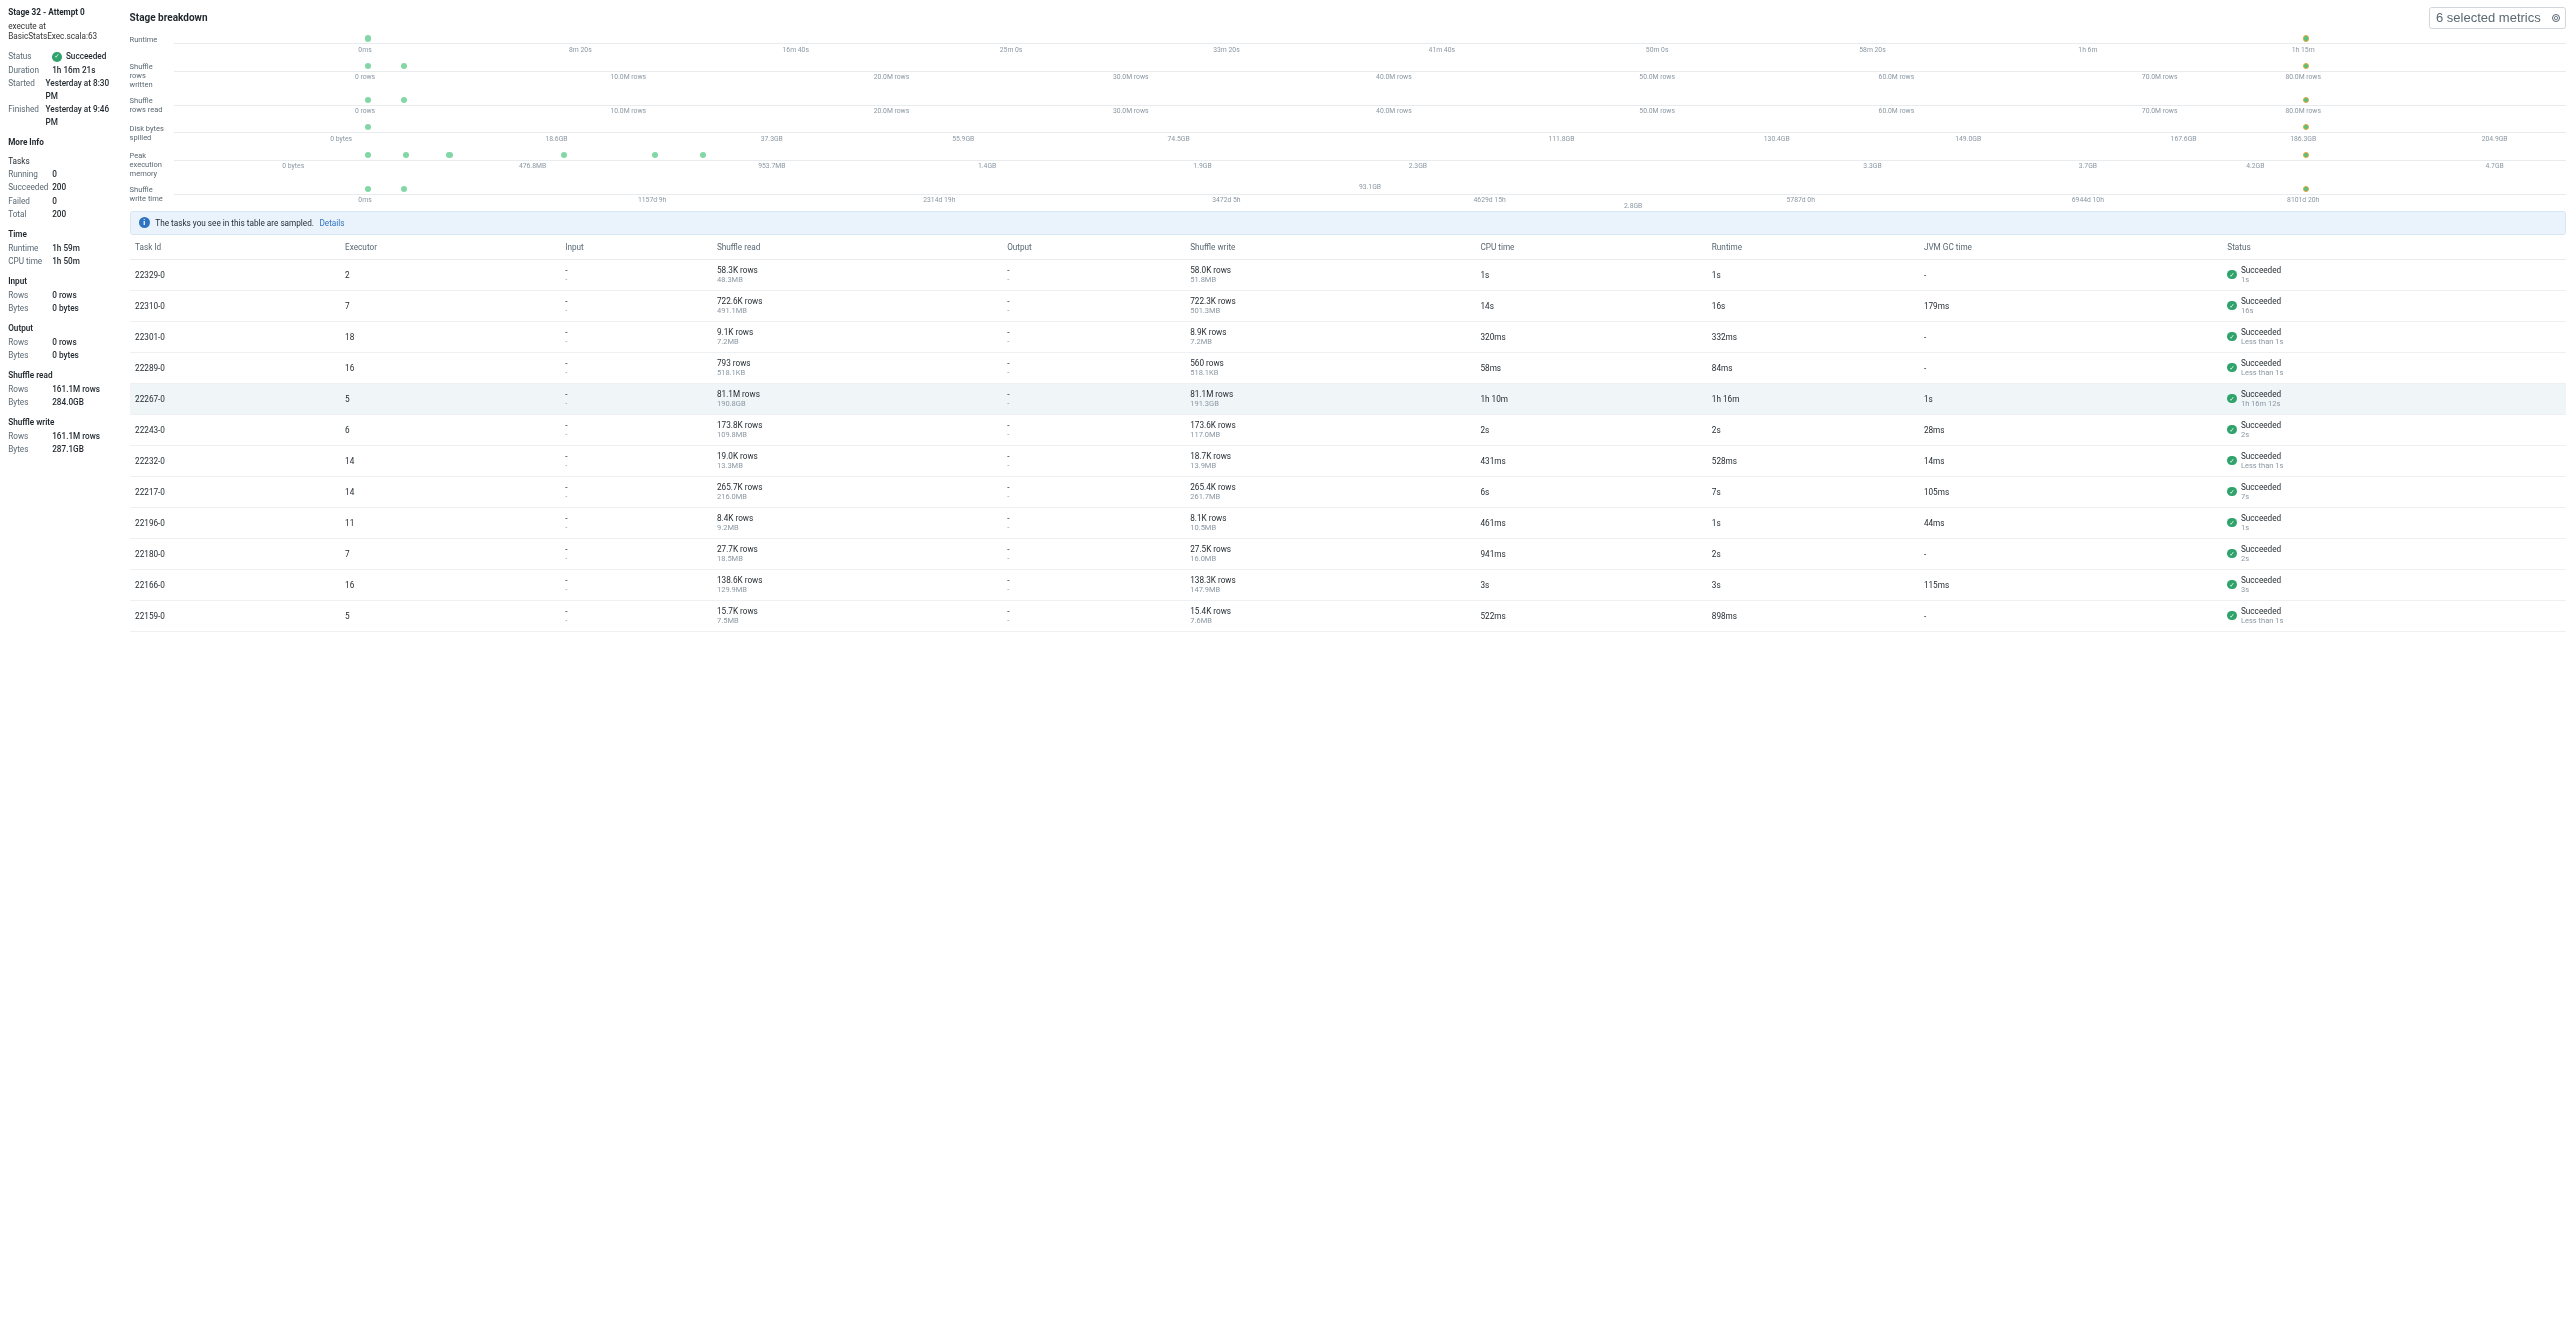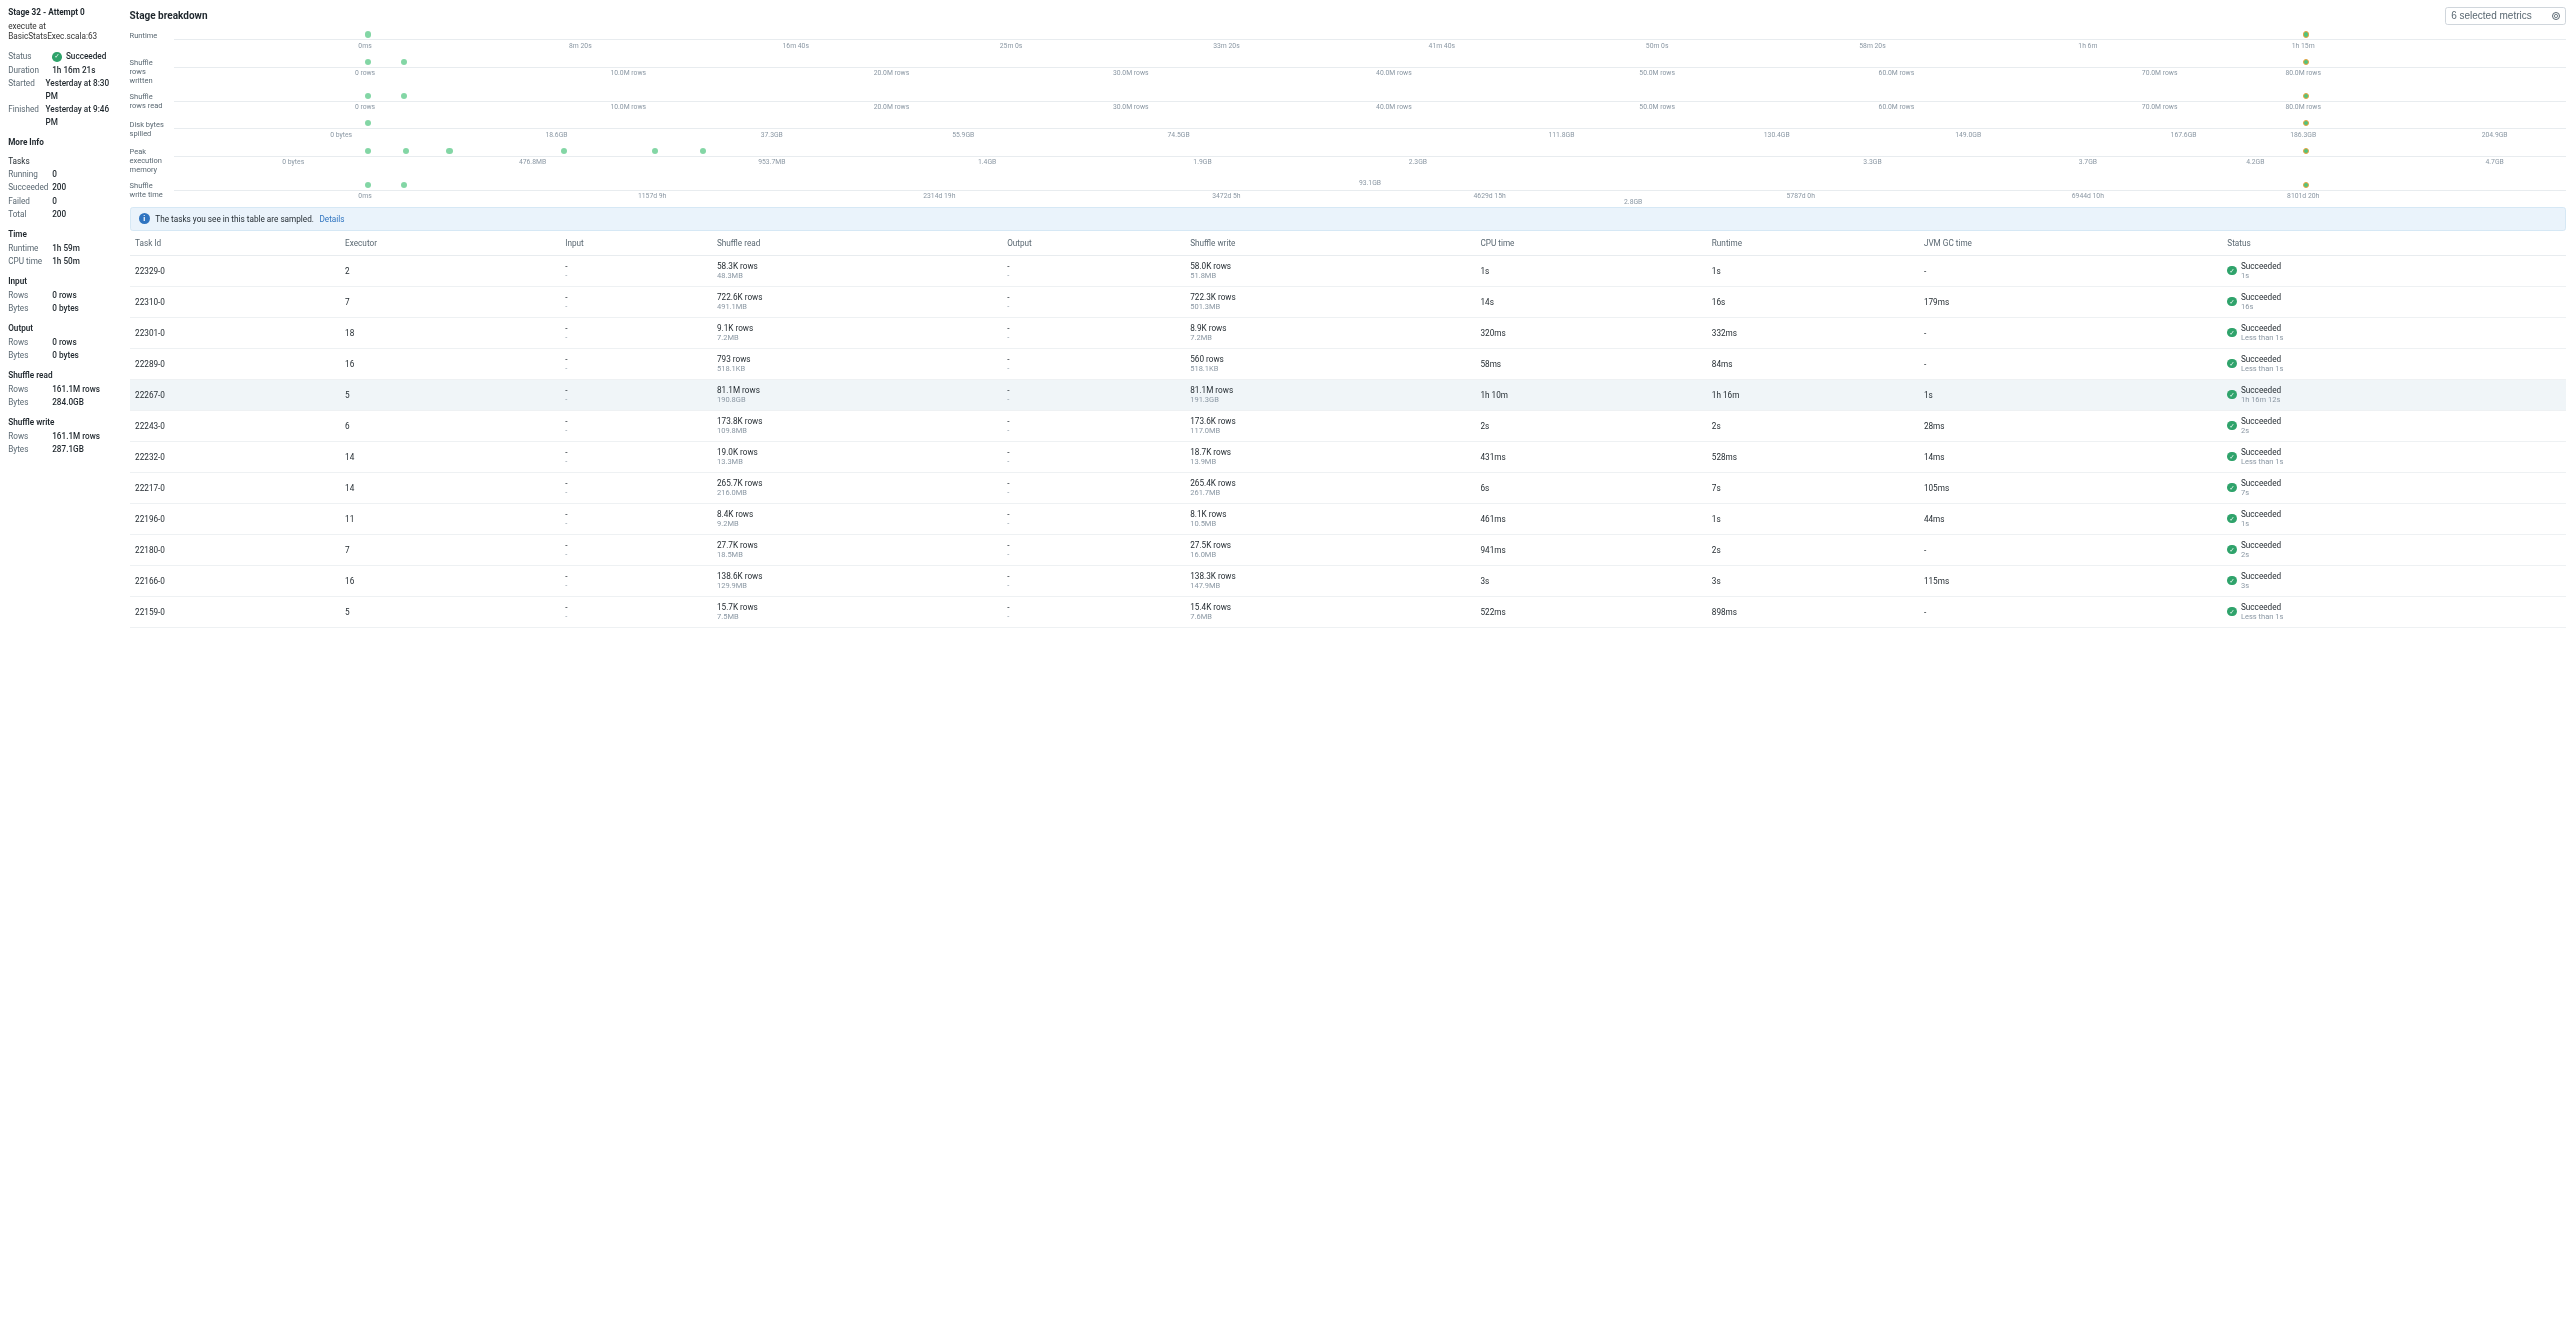--- a/index.html
+++ b/index.html
@@ -8,21 +8,21 @@
   .sidebar { width: 120px; padding: 6.8px 8.2px; flex-shrink: 0; }
   .side-title { font-weight: 700; font-size: 8.2px; margin-bottom: 4.1px; }
   .side-sub { font-size: 8.2px; color: #333; margin-bottom: 9.6px; }
   .kv { display: flex; font-size: 8.2px; line-height: 1.6; }
   .kv .k { width: 44px; color: #5a6872; }
   .kv .v { color: #1f272d; font-weight: 500; }
   .sec-head { font-weight: 700; font-size: 8.2px; margin: 8.2px 0 2.7px; }
   .content { flex: 1; padding: 6.8px 9.6px; position: relative; }
   .breakdown-header { display: flex; align-items: center; margin-bottom: 4.1px; }
   .breakdown-header h2 { font-size: 10px; font-weight: 700; }
-  .metrics-btn { margin-left: auto; border: 0.7px solid #d0d6dc; border-radius: 2.7px; font-size: 10px; padding: 2.7px 5.5px; background: #fff; color: #5a6872; display: flex; align-items: center; gap: 20px; cursor: pointer; }
+  .metrics-btn { margin-left: auto; border: 0.7px solid #d0d6dc; border-radius: 2.7px; font-size: 13px; padding: 2.7px 5.5px; background: #fff; color: #5a6872; display: flex; align-items: center; gap: 11px; cursor: pointer; }
   .gear-icon { width: 8.2px; height: 8.2px; border: 1px solid #5a6872; border-radius: 50%; display: inline-block; position: relative; }
   .gear-icon::after { content: ""; position: absolute; inset: 1.4px; border: 1px solid #5a6872; border-radius: 50%; }
   .chart-block { display: flex; align-items: flex-start; margin-bottom: 5.5px; }
   .chart-label { width: 44px; font-size: 7.5px; color: #5a6872; padding-top: 1.4px; padding-right: 4.1px; line-height: 1.2; }
   .chart-area { flex: 1; }
   .chart-track { position: relative; height: 11px; border-bottom: 0.7px solid #e8ecef; }
   .dot { position: absolute; top: 2.1px; width: 6.2px; height: 6.2px; border-radius: 50%; }
   .dot-green { background: #4fc47f; opacity: 0.7; }
   .dot-target { border: 1.4px solid #e8a33d; background: #4fc47f; }
   .chart-ticks { display: flex; justify-content: space-between; font-size: 6.8px; color: #8a97a3; margin-top: 1.4px; position: relative; }

